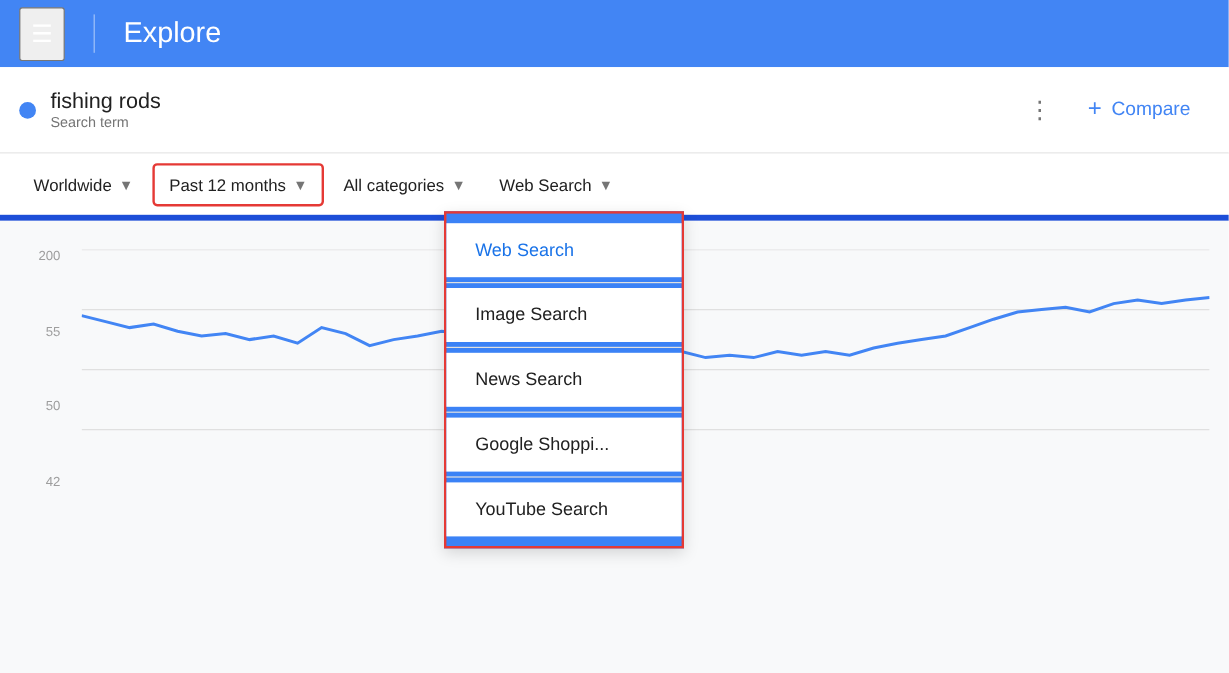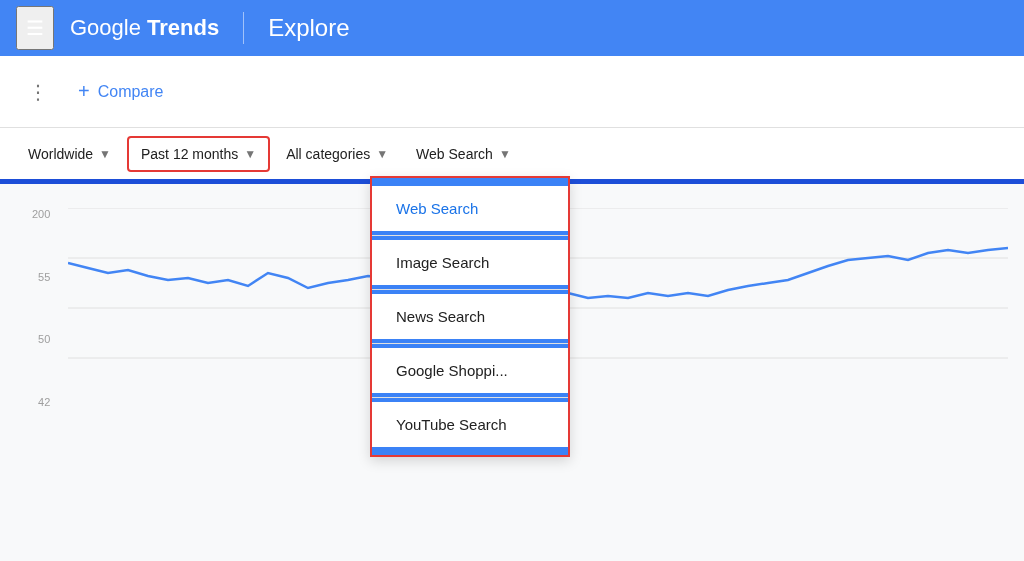--- a/index.html
+++ b/index.html
@@ -225,30 +225,32 @@
       height: 200px;
     }
   </style>
 </head>
 <body>
 
 <div class="header">
   <button class="header-menu-icon">
     <span>☰</span>
   </button>
-  <div class="header-logo">
-    <span class="header-logo-text">
-      <span>Google</span> <span class="trends">Trends</span>
-    </span>
-  </div>
   <div class="header-divider"></div>
   <span class="header-explore">Explore</span>
 </div>
 
 <div class="search-bar">
+  <div class="search-term-container">
+    <div class="blue-dot"></div>
+    <div class="search-term-info">
+      <span class="search-term-name">fishing rods</span>
+      <span class="search-term-type">Search term</span>
+    </div>
+  </div>
   <button class="more-options-btn">⋮</button>
   <button class="compare-btn">
     <span class="compare-plus">+</span>
     <span>Compare</span>
   </button>
 </div>
 
 <div class="filter-bar">
   <button class="filter-btn">
     <span>Worldwide</span>

